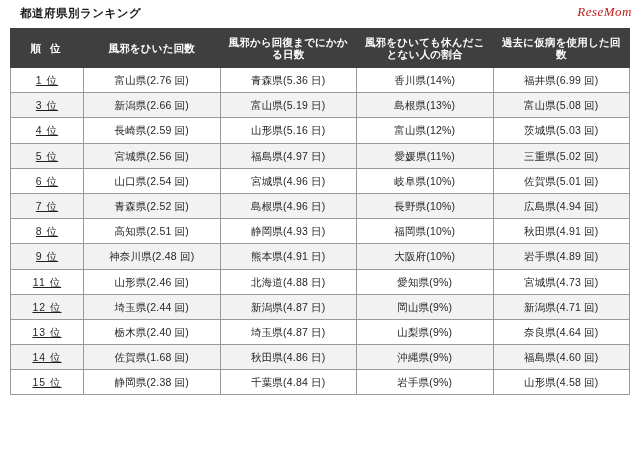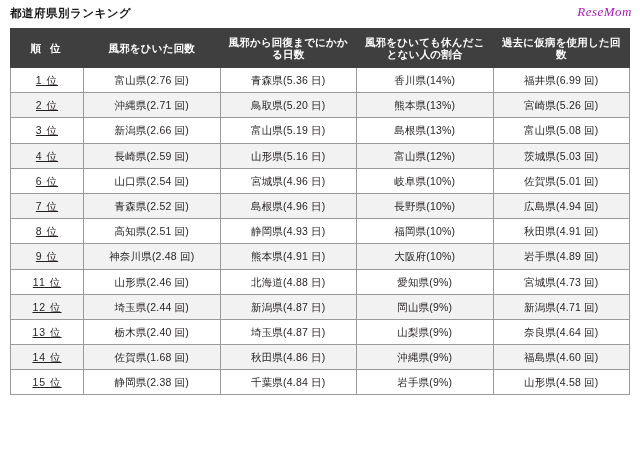--- a/index.html
+++ b/index.html
@@ -18,29 +18,29 @@
   .page {
     position: relative;
     width: 640px;
     height: 456px;
   }
   .watermark {
     position: absolute;
     top: 4px;
     right: 8px;
     font-size: 13px;
-    color: #a21caf;
+    color: #b91c1c;
     letter-spacing: 0.5px;
     font-family: "Liberation Serif", "DejaVu Serif", serif;
     font-style: italic;
     user-select: none;
   }
   .title {
     position: absolute;
-    left: 10px;
+    left: 20px;
     top: 6px;
     font-size: 11.5px;
     font-weight: bold;
     color: #1a1a1a;
     letter-spacing: 0.5px;
   }
   table.ranking {
     position: absolute;
     left: 10px;
     top: 28px;
@@ -119,41 +119,41 @@
     </thead>
     <tbody>
       <tr>
         <td class="rank-cell">1 位</td>
         <td>富山県(2.76 回)</td>
         <td>青森県(5.36 日)</td>
         <td>香川県(14%)</td>
         <td>福井県(6.99 回)</td>
       </tr>
       <tr>
-        <td class="rank-cell">2 位</td>
-        <td>沖縄県(2.71 回)</td>
-        <td>鳥取県(5.20 日)</td>
-        <td>熊本県(13%)</td>
-        <td>宮崎県(5.26 回)</td>
-      </tr>
-      <tr>
         <td class="rank-cell">3 位</td>
         <td>新潟県(2.66 回)</td>
         <td>富山県(5.19 日)</td>
         <td>島根県(13%)</td>
         <td>富山県(5.08 回)</td>
       </tr>
       <tr>
         <td class="rank-cell">4 位</td>
         <td>長崎県(2.59 回)</td>
         <td>山形県(5.16 日)</td>
         <td>富山県(12%)</td>
         <td>茨城県(5.03 回)</td>
       </tr>
       <tr>
+        <td class="rank-cell">5 位</td>
+        <td>宮城県(2.56 回)</td>
+        <td>福島県(4.97 日)</td>
+        <td>愛媛県(11%)</td>
+        <td>三重県(5.02 回)</td>
+      </tr>
+      <tr>
         <td class="rank-cell">6 位</td>
         <td>山口県(2.54 回)</td>
         <td>宮城県(4.96 日)</td>
         <td>岐阜県(10%)</td>
         <td>佐賀県(5.01 回)</td>
       </tr>
       <tr>
         <td class="rank-cell">7 位</td>
         <td>青森県(2.52 回)</td>
         <td>島根県(4.96 日)</td>

